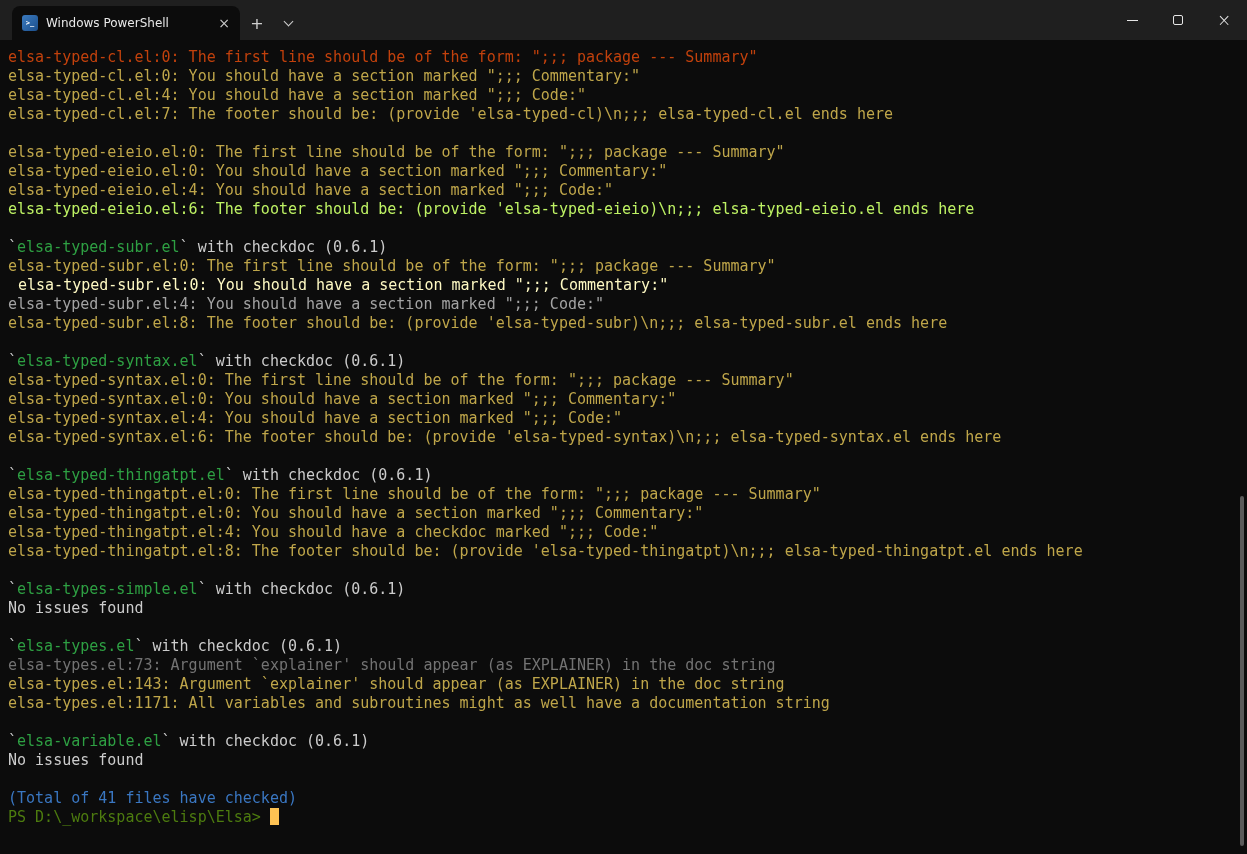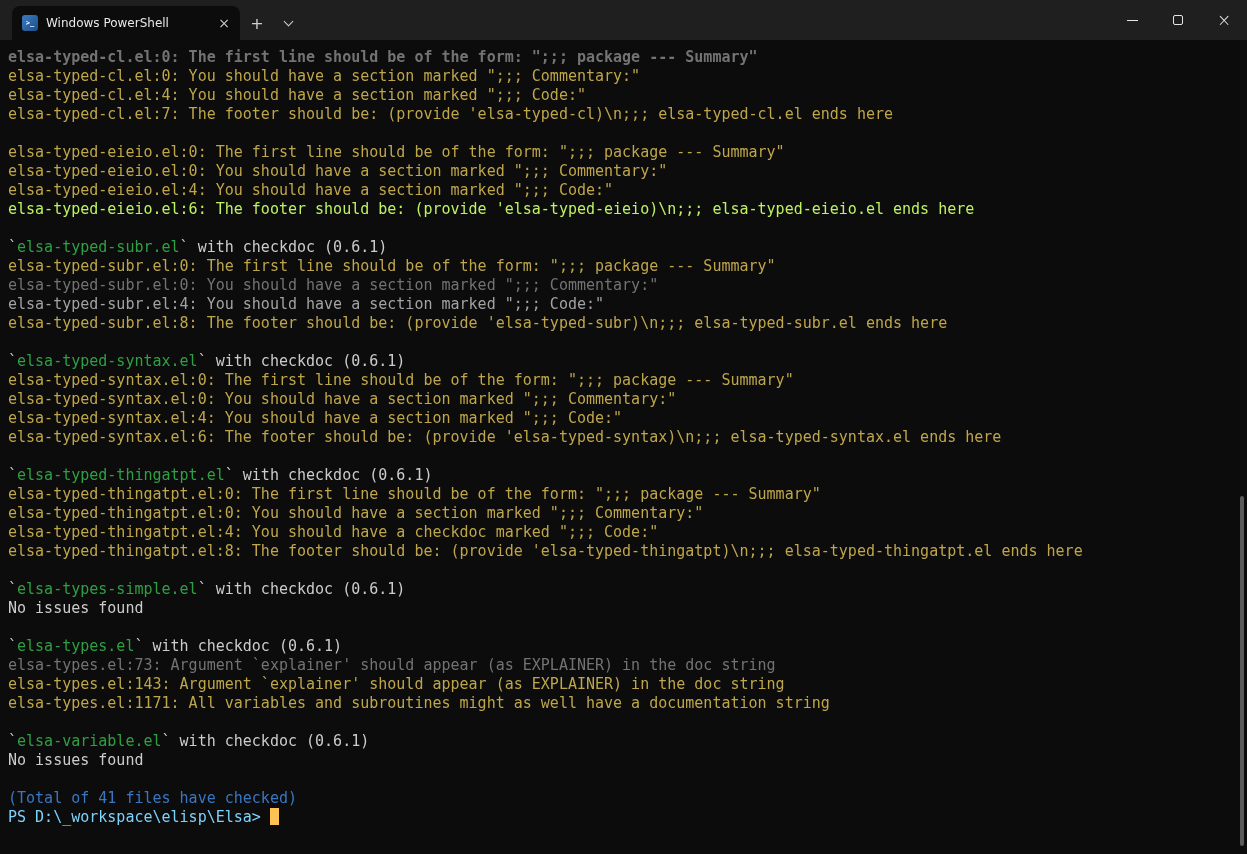--- a/index.html
+++ b/index.html
@@ -61,33 +61,33 @@
         <span class="max-glyph"></span>
       </div>
       <div class="win-btn">
         <span class="close-glyph">×</span>
       </div>
     </div>
   </div>
 
   <div class="terminal">
     <div id="terminal-output">
-        <div class="line"><span style="color: #737373; font-weight: bold;">elsa-typed-cl.el:0: The first line should be of the form: ";;; package --- Summary"</span></div>
+        <div class="line"><span style="color: #c2410c;">elsa-typed-cl.el:0: The first line should be of the form: ";;; package --- Summary"</span></div>
         <div class="line"><span style="color: rgb(191, 166, 74);">elsa-typed-cl.el:0: You should have a section marked ";;; Commentary:"</span></div>
         <div class="line"><span style="color: rgb(191, 166, 74);">elsa-typed-cl.el:4: You should have a section marked ";;; Code:"</span></div>
         <div class="line"><span style="color: rgb(191, 166, 74);">elsa-typed-cl.el:7: The footer should be: (provide 'elsa-typed-cl)\n;;; elsa-typed-cl.el ends here</span></div>
         <div class="line"></div>
         <div class="line"><span style="color: rgb(191, 166, 74);">elsa-typed-eieio.el:0: The first line should be of the form: ";;; package --- Summary"</span></div>
         <div class="line"><span style="color: rgb(191, 166, 74);">elsa-typed-eieio.el:0: You should have a section marked ";;; Commentary:"</span></div>
         <div class="line"><span style="color: rgb(191, 166, 74);">elsa-typed-eieio.el:4: You should have a section marked ";;; Code:"</span></div>
         <div class="line"><span style="color: #bef264;">elsa-typed-eieio.el:6: The footer should be: (provide 'elsa-typed-eieio)\n;;; elsa-typed-eieio.el ends here</span></div>
         <div class="line"></div>
         <div class="line"><span style="color: rgb(204, 204, 204);">`</span><span style="color: rgb(46, 160, 67);">elsa-typed-subr.el</span><span style="color: rgb(204, 204, 204);">` with checkdoc (0.6.1)</span></div>
         <div class="line"><span style="color: rgb(191, 166, 74);">elsa-typed-subr.el:0: The first line should be of the form: ";;; package --- Summary"</span></div>
-        <div class="line"><span style="color: #737373;">elsa-typed-subr.el:0: You should have a section marked ";;; Commentary:"</span></div>
+        <div class="line"><span style="color: #fef9c3; margin-left: 10px;">elsa-typed-subr.el:0: You should have a section marked ";;; Commentary:"</span></div>
         <div class="line"><span style="color: #a3a3a3;">elsa-typed-subr.el:4: You should have a section marked ";;; Code:"</span></div>
         <div class="line"><span style="color: rgb(191, 166, 74);">elsa-typed-subr.el:8: The footer should be: (provide 'elsa-typed-subr)\n;;; elsa-typed-subr.el ends here</span></div>
         <div class="line"></div>
         <div class="line"><span style="color: rgb(204, 204, 204);">`</span><span style="color: rgb(46, 160, 67);">elsa-typed-syntax.el</span><span style="color: rgb(204, 204, 204);">` with checkdoc (0.6.1)</span></div>
         <div class="line"><span style="color: rgb(191, 166, 74);">elsa-typed-syntax.el:0: The first line should be of the form: ";;; package --- Summary"</span></div>
         <div class="line"><span style="color: rgb(191, 166, 74);">elsa-typed-syntax.el:0: You should have a section marked ";;; Commentary:"</span></div>
         <div class="line"><span style="color: rgb(191, 166, 74);">elsa-typed-syntax.el:4: You should have a section marked ";;; Code:"</span></div>
         <div class="line"><span style="color: rgb(191, 166, 74);">elsa-typed-syntax.el:6: The footer should be: (provide 'elsa-typed-syntax)\n;;; elsa-typed-syntax.el ends here</span></div>
         <div class="line"></div>
         <div class="line"><span style="color: rgb(204, 204, 204);">`</span><span style="color: rgb(46, 160, 67);">elsa-typed-thingatpt.el</span><span style="color: rgb(204, 204, 204);">` with checkdoc (0.6.1)</span></div>
@@ -101,21 +101,21 @@
         <div class="line"></div>
         <div class="line"><span style="color: rgb(204, 204, 204);">`</span><span style="color: rgb(46, 160, 67);">elsa-types.el</span><span style="color: rgb(204, 204, 204);">` with checkdoc (0.6.1)</span></div>
         <div class="line"><span style="color: #737373; text-align: right;">elsa-types.el:73: Argument `explainer' should appear (as EXPLAINER) in the doc string</span></div>
         <div class="line"><span style="color: rgb(191, 166, 74);">elsa-types.el:143: Argument `explainer' should appear (as EXPLAINER) in the doc string</span></div>
         <div class="line"><span style="color: rgb(191, 166, 74);">elsa-types.el:1171: All variables and subroutines might as well have a documentation string</span></div>
         <div class="line"></div>
         <div class="line"><span style="color: rgb(204, 204, 204);">`</span><span style="color: rgb(46, 160, 67);">elsa-variable.el</span><span style="color: rgb(204, 204, 204);">` with checkdoc (0.6.1)</span></div>
         <div class="line"><span style="color: rgb(204, 204, 204);">No issues found</span></div>
         <div class="line"></div>
         <div class="line"><span style="color: rgb(58, 119, 194);">(Total of 41 files have checked)</span></div>
-        <div class="line"><span style="color: #7dd3fc; text-align: right;">PS D:\_workspace\elisp\Elsa&gt; </span><span class="cursor" style="background: rgb(253, 194, 83);"></span></div>
+        <div class="line"><span style="color: #4d7c0f; text-align: right;">PS D:\_workspace\elisp\Elsa&gt; </span><span class="cursor" style="background: rgb(253, 194, 83);"></span></div>
       </div>
   </div>
 
   <div class="scrollbar">
     <div class="scroll-thumb"></div>
   </div>
 
 </div>
 
 </body></html>

